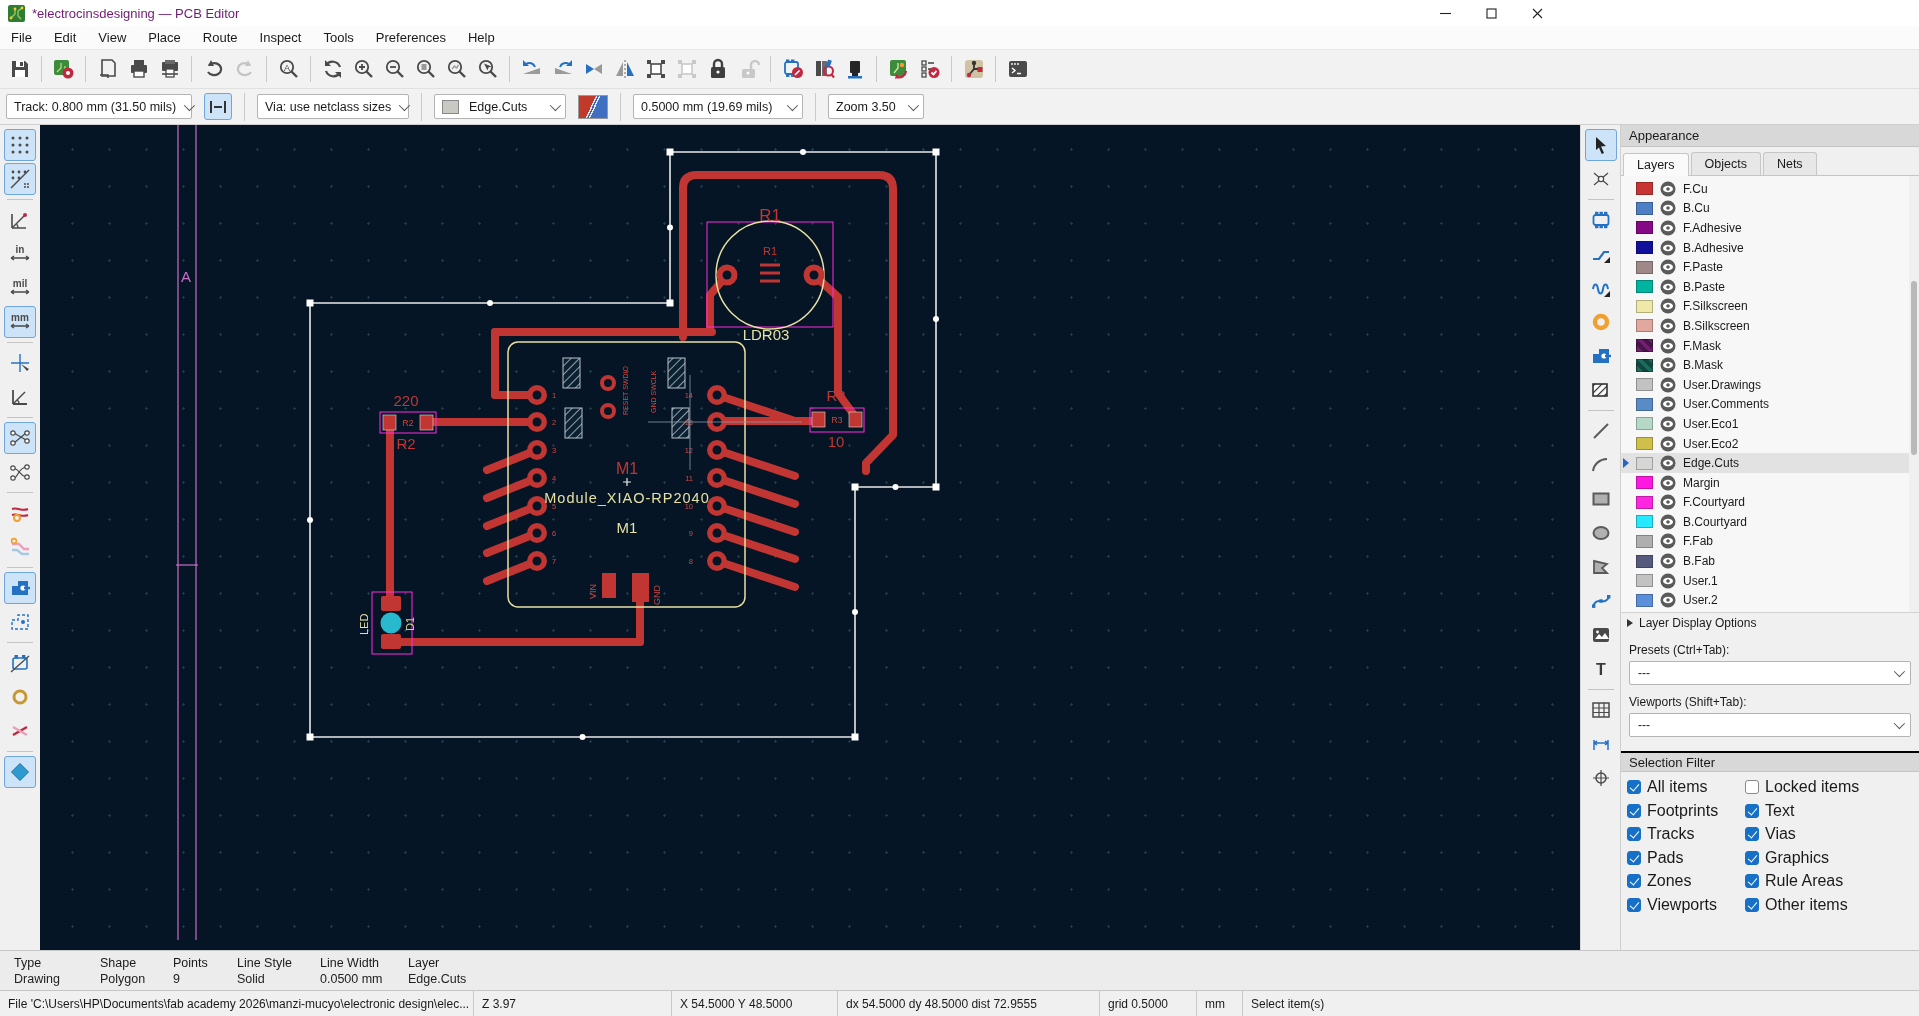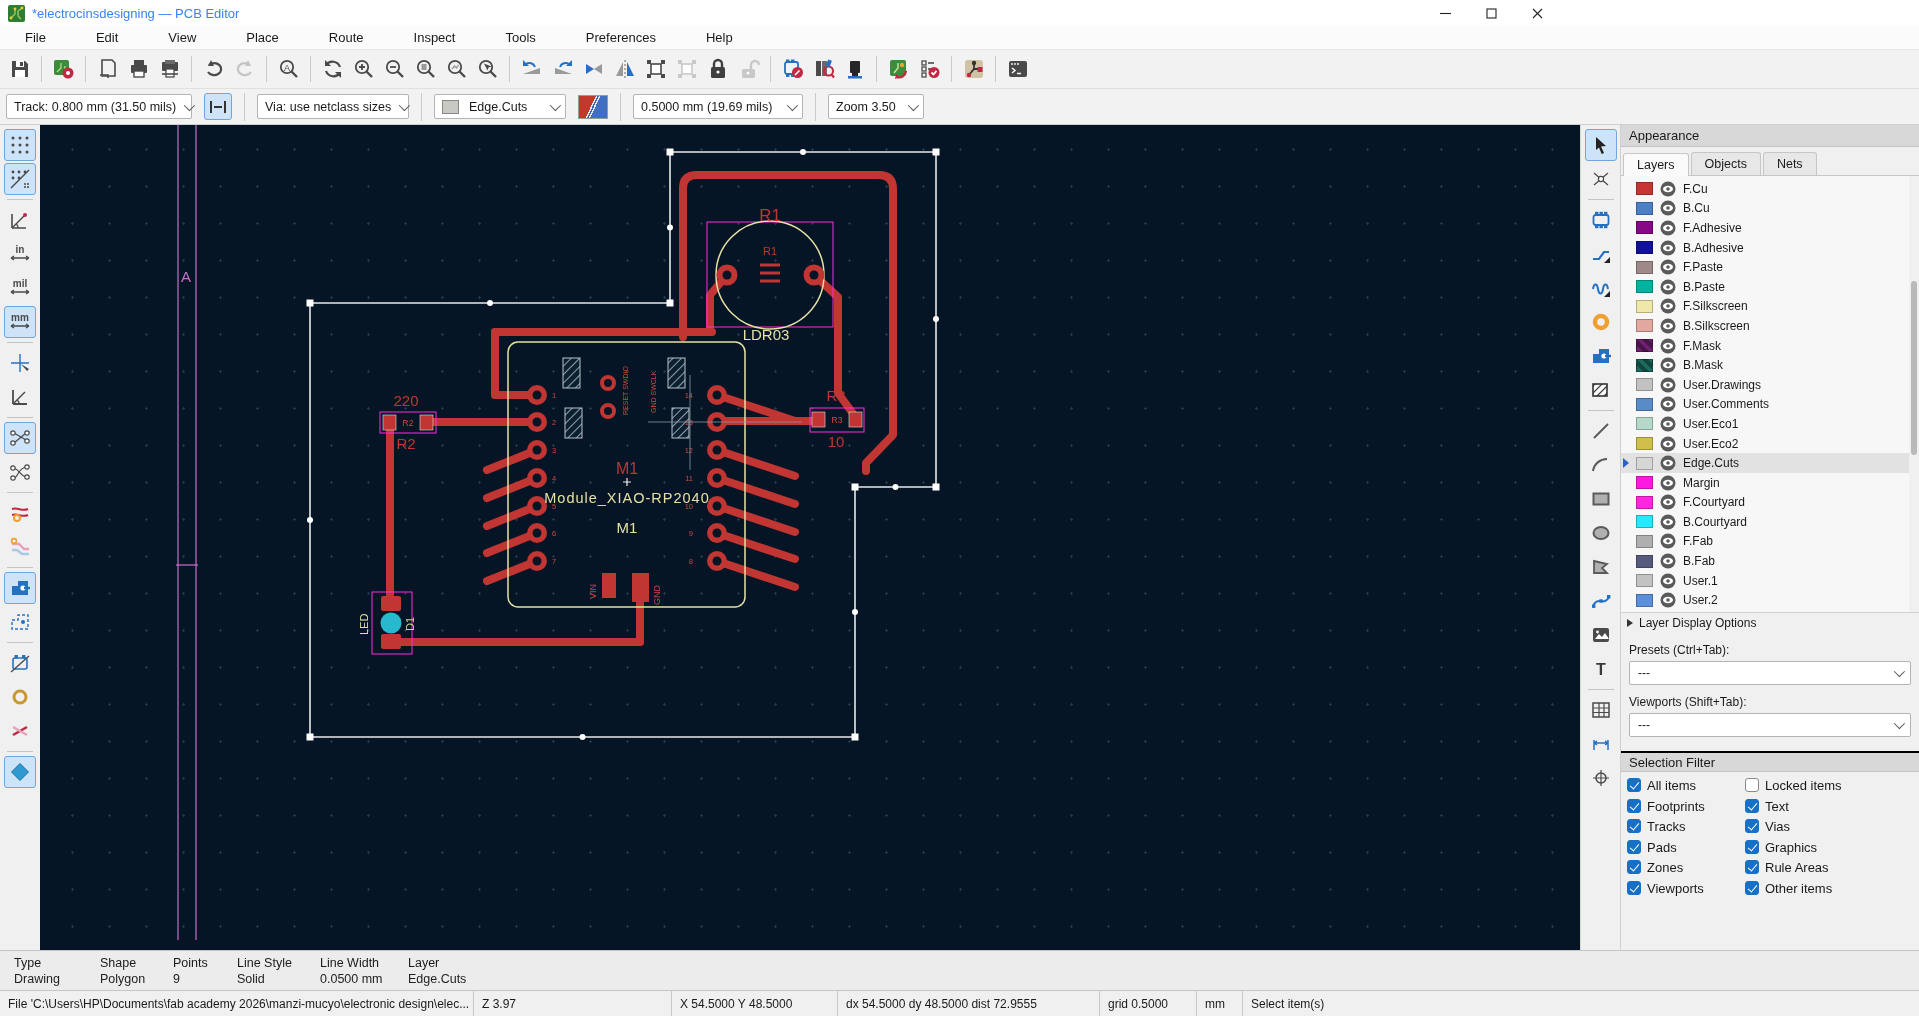--- a/index.html
+++ b/index.html
@@ -1,26 +1,26 @@
 <!DOCTYPE html>
 <html><head>
 <meta charset="utf-8">
 <style>
   *{box-sizing:border-box;margin:0;padding:0;user-select:none}
   html,body{width:1919px;height:1016px;overflow:hidden;font-family:"Liberation Sans",sans-serif;background:#f0f0f0;color:#1a1a1a}
   .window{position:relative;width:1919px;height:1016px;display:flex;flex-direction:column}
   
   .titlebar{height:26px;background:#ffffff;display:flex;align-items:center;padding-left:8px;font-size:13px;position:relative;flex:0 0 auto}
   .appicon{width:17px;height:17px;margin-right:7px;display:inline-flex}
-  .title{color:#3b82f6}
+  .title{color:#701a75}
   .wincontrols{position:absolute;left:1422px;top:0;height:26px;display:flex}
   .winbtn{width:46px;height:26px;display:flex;align-items:center;justify-content:center}
   
   .menubar{height:23px;background:#fbfbfb;display:flex;align-items:center;font-size:13px;flex:0 0 auto}
-  .menuitem{padding:2px 25px;height:100%;display:flex;align-items:center}
+  .menuitem{padding:2px 11px;height:100%;display:flex;align-items:center}
   
   .toolbar1{height:40px;background:#f2f2f2;border-top:1px solid #e6e6e6;border-bottom:1px solid #e0e0e0;display:flex;align-items:center;padding:0 4px;flex:0 0 auto}
   .tbtn{width:31px;height:31px;display:flex;align-items:center;justify-content:center;border-radius:3px;flex:0 0 auto}
   .sep{width:1px;height:26px;background:#c9c9c9;margin:0 6px;flex:0 0 auto}
   
   .toolbar2{height:36px;background:#f2f2f2;display:flex;align-items:center;padding:0 6px;gap:12px;border-bottom:1px solid #cfcfcf;flex:0 0 auto}
   .combo{height:25px;background:#fff;border:1px solid #b4b4b4;border-radius:2px;display:flex;align-items:center;padding:0 7px;font-size:12.5px;gap:8px}
   .combo .lbl{flex:1;white-space:nowrap}
   .chev{width:8px;height:8px;border-right:1.6px solid #555;border-bottom:1.6px solid #555;transform:rotate(45deg) translateY(-2px);flex:0 0 auto}
   .tb2btn{width:28px;height:27px;border:1px solid #6ea6dd;background:#cde3f8;border-radius:3px;display:flex;align-items:center;justify-content:center}
@@ -51,21 +51,21 @@
   .lname{font-size:12px;color:#1a1a1a}
   .scrollbar{position:absolute;right:0;top:0;bottom:0;width:10px;background:#f0f0f0}
   .thumb{position:absolute;right:2px;top:24%;width:6px;height:40%;background:#b9b9b9;border-radius:3px}
   .ldo{height:21px;display:flex;align-items:center;gap:6px;padding-left:6px;background:#f0f0f0;border-top:1px solid #d2d2d2;flex:0 0 auto}
   .tri{width:0;height:0;border-left:6px solid #333;border-top:4px solid transparent;border-bottom:4px solid transparent}
   .plabel{padding:10px 8px 4px 8px;flex:0 0 auto}
   .pselect{height:24px;margin:0 8px;background:#fff;border:1px solid #b4b4b4;border-radius:2px;display:flex;align-items:center;padding:0 8px;flex:0 0 auto}
   .pselect .lbl{flex:1}
   .sfhead{height:21px;background:#d8d8d8;border-top:2px solid #000000;border-bottom:1px solid #c4c4c4;display:flex;align-items:center;padding-left:8px;margin-top:14px;font-size:13px;flex:0 0 auto}
   .sfgrid{display:grid;grid-template-columns:118px 1fr;padding:6px 4px 0 6px;row-gap:5.5px;flex:0 0 auto}
-  .sfitem{display:flex;gap:6px;font-size:13px}
+  .sfitem{display:flex;align-items:center;gap:6px;font-size:16px}
   .cb{width:14px;height:14px;border:1px solid #8a8a8a;border-radius:3px;background:#fff;position:relative;flex:0 0 auto}
   .cb.ck{background:#1770c8;border-color:#1770c8}
   .cb.ck:after{content:"";position:absolute;left:3.5px;top:1px;width:4px;height:8px;border-right:1.8px solid #fff;border-bottom:1.8px solid #fff;transform:rotate(40deg)}
   
   .propsbar{height:40px;background:#ececec;border-top:1px solid #c6c6c6;display:flex;padding-left:14px;font-size:12.5px;flex:0 0 auto}
   .pcol{display:flex;flex-direction:column;justify-content:center;gap:2px}
   .pcol .pv{color:#222}
   .statusbar{height:26px;background:#f0f0f0;border-top:1px solid #c6c6c6;display:flex;align-items:center;font-size:12px;flex:0 0 auto}
   .seg{height:100%;display:flex;align-items:center;padding:0 8px;border-right:1px solid #c9c9c9;white-space:nowrap;overflow:hidden}
   text{font-family:"Liberation Sans",sans-serif}

